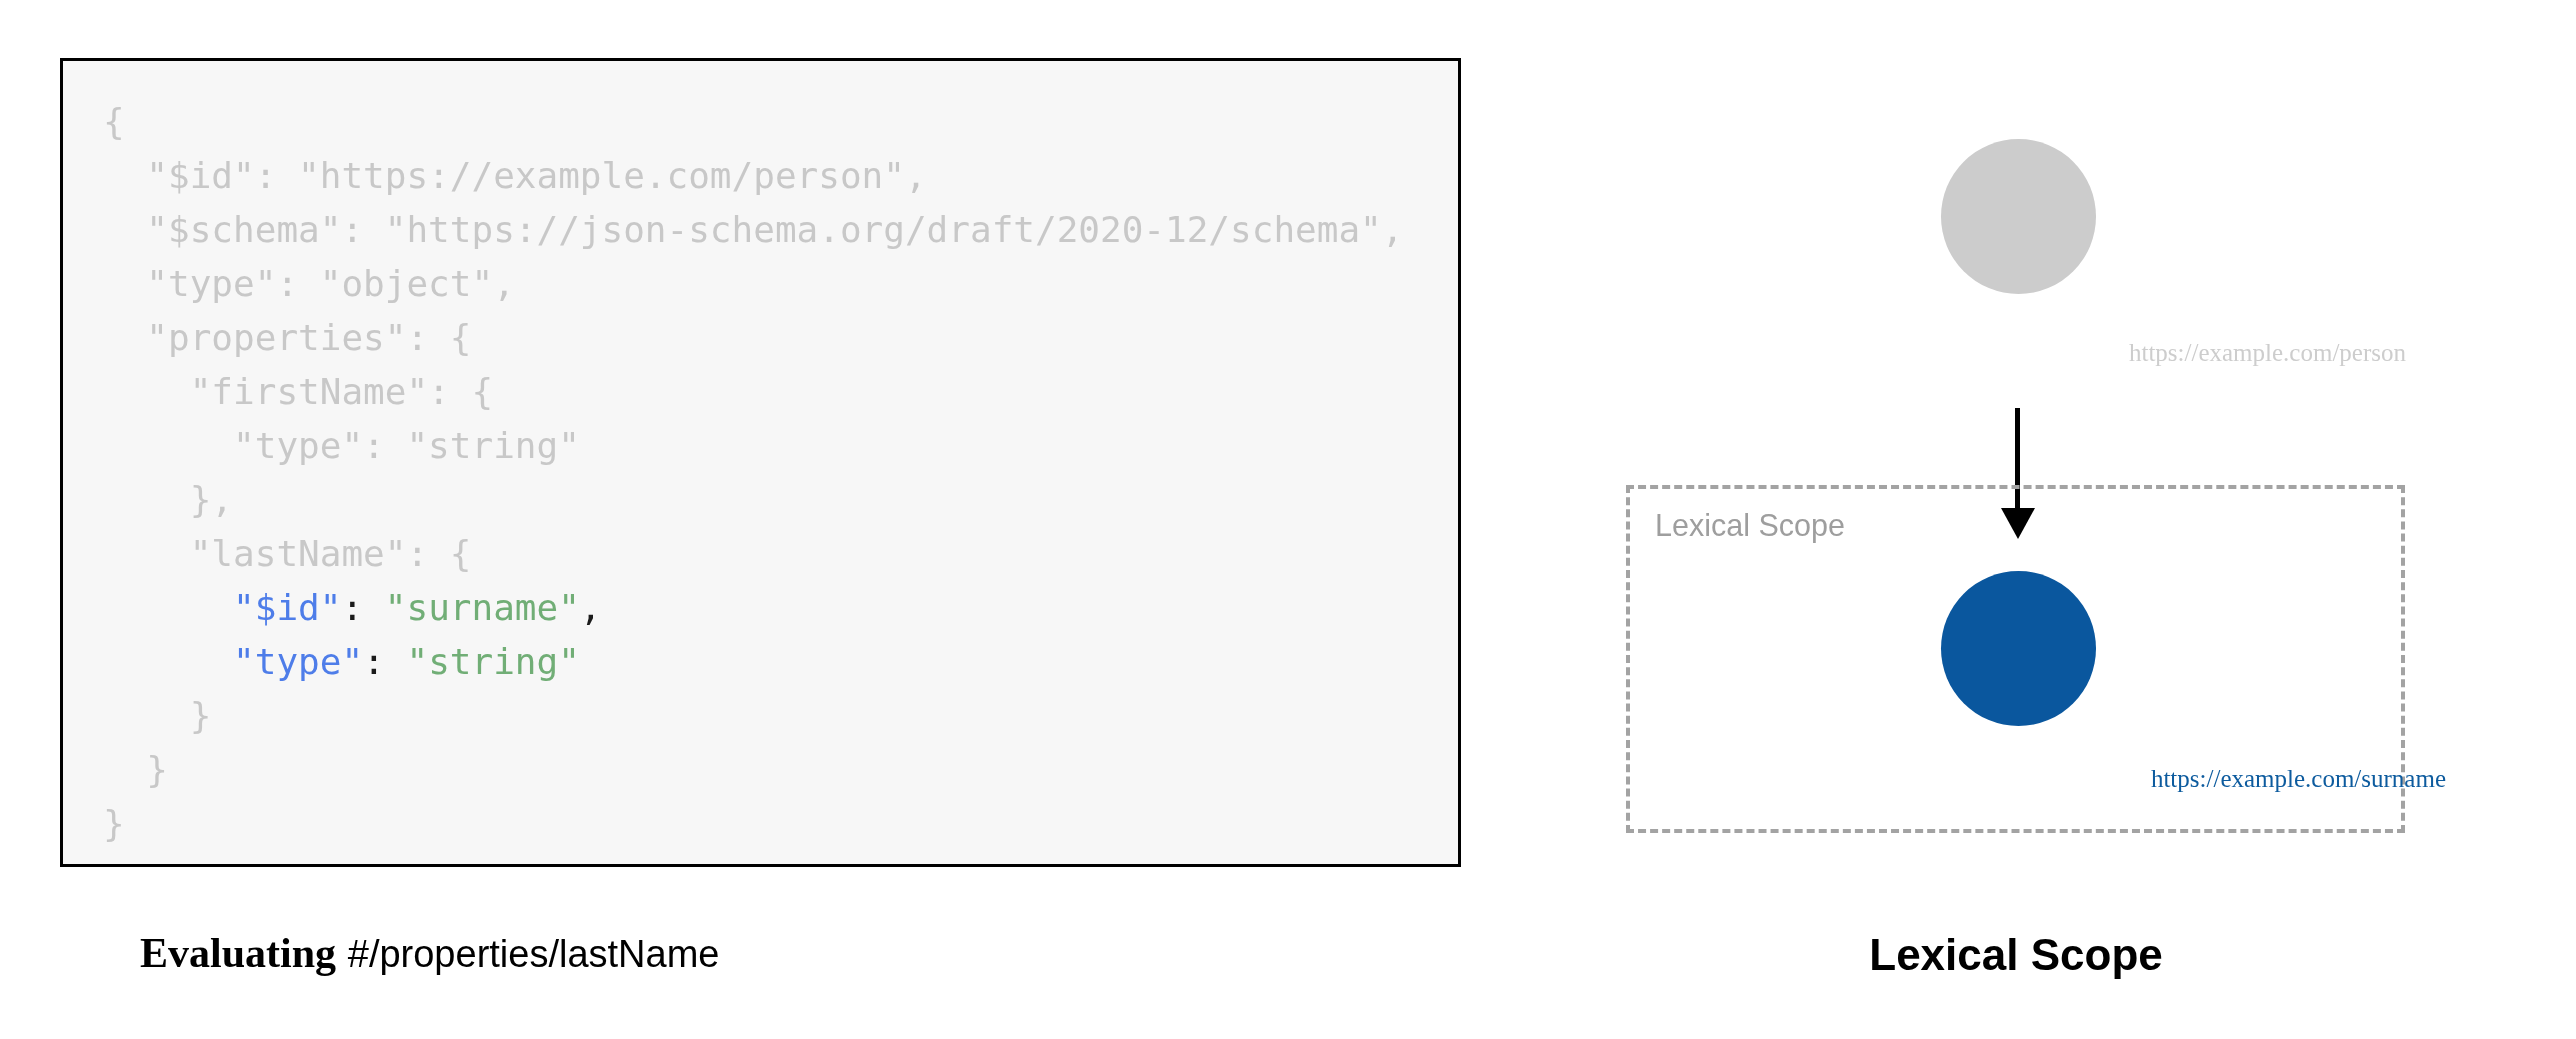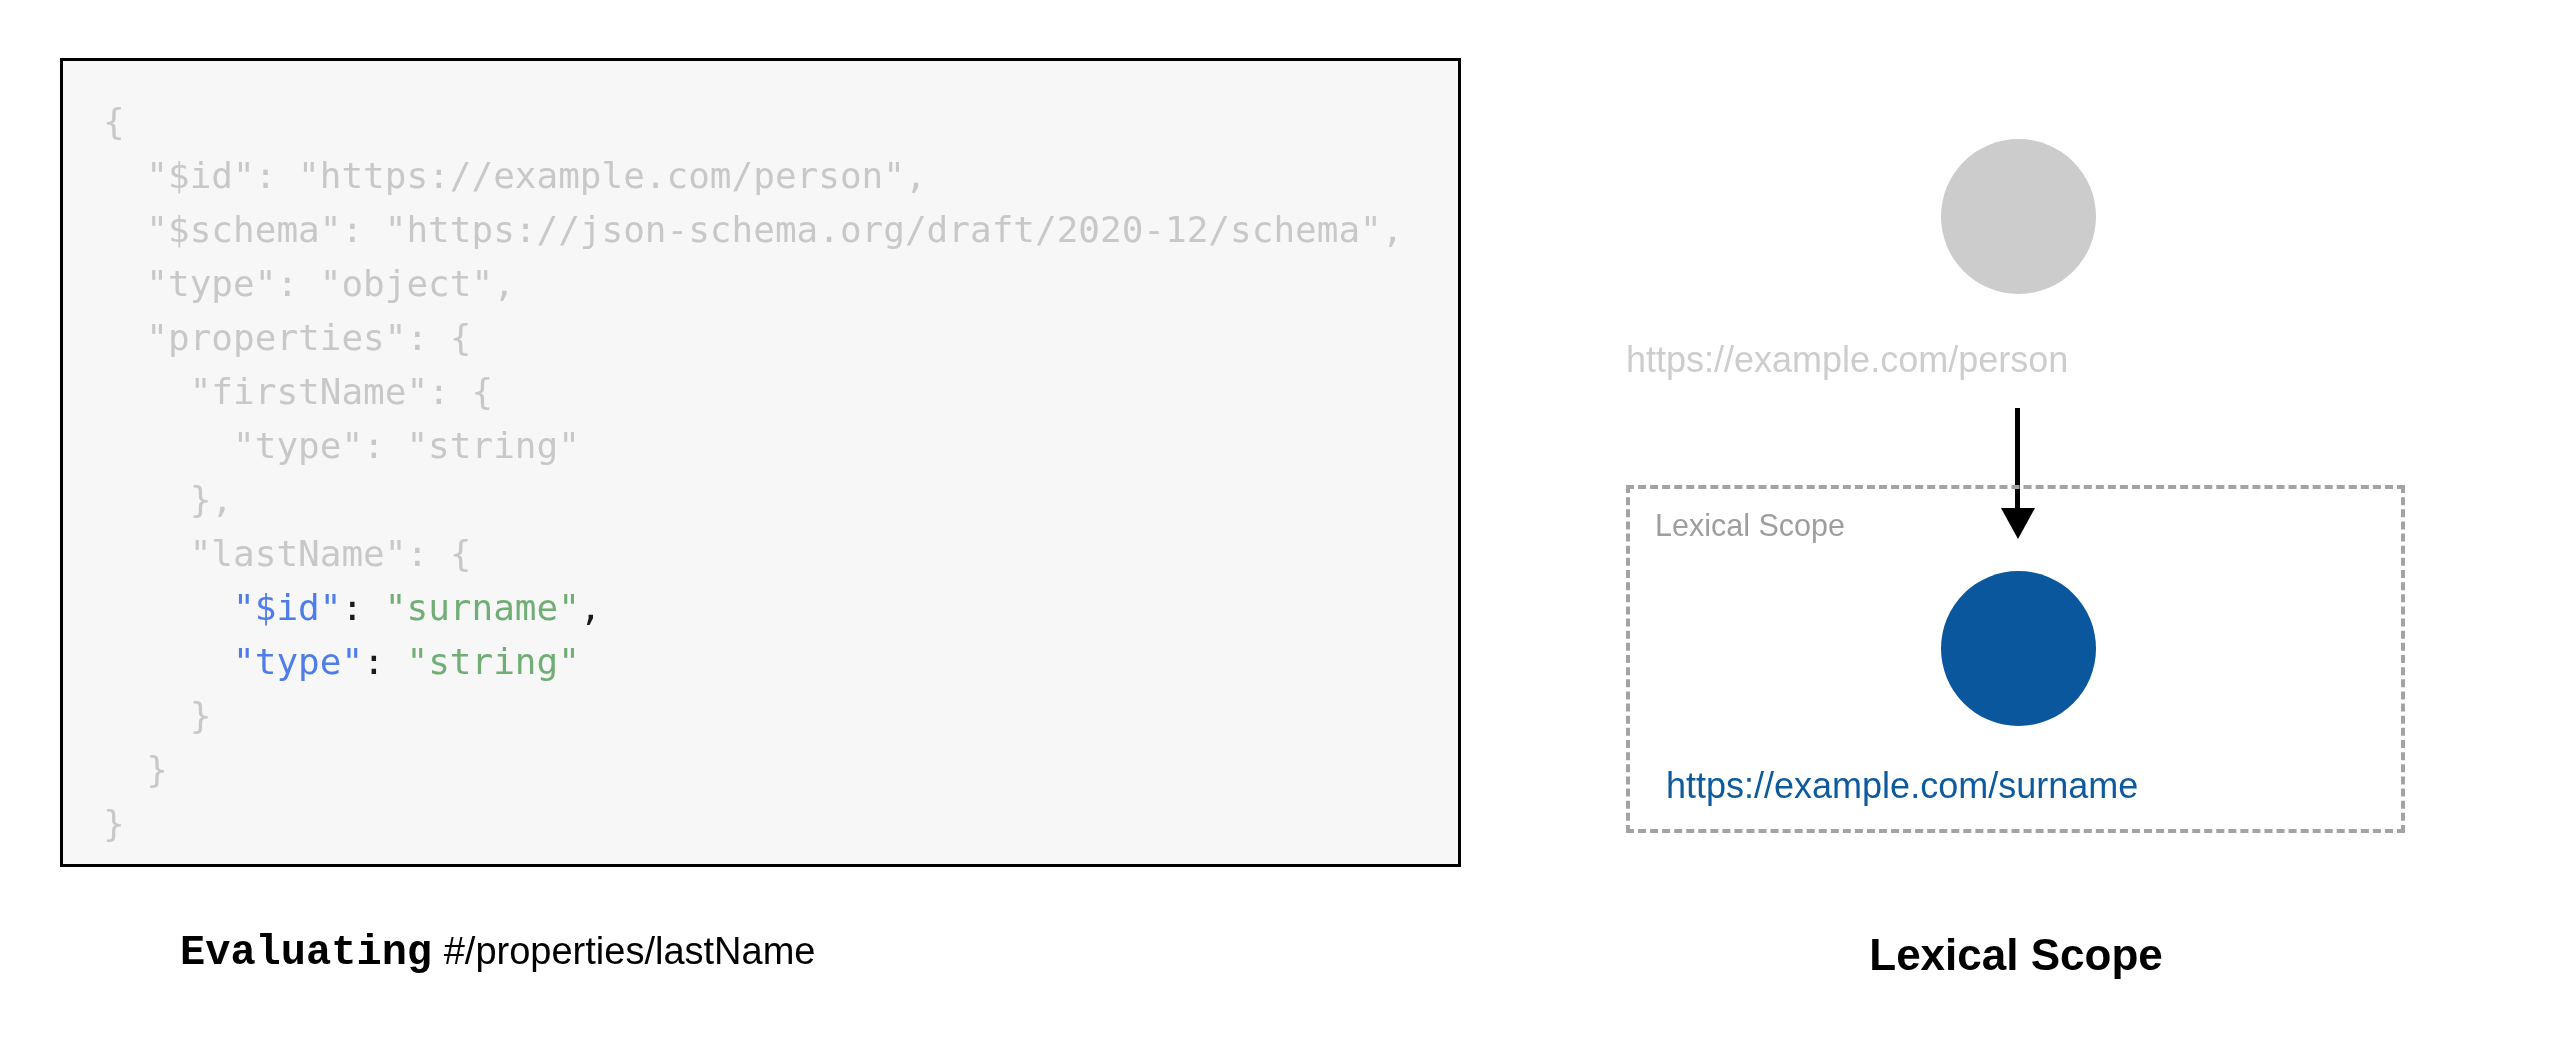--- a/index.html
+++ b/index.html
@@ -42,34 +42,34 @@
   .code-line{white-space:pre;}
   .c-gray{color:var(--code_gray);}
   .c-blue{color:var(--key_blue);}
   .c-green{color:var(--string_green);}
   .c-black{color:var(--punct_black);}
   
   .caption-left{
     position:absolute;left:140px;top:929px;
     color:var(--caption_black);white-space:nowrap;
   }
-  .cap-bold{font-weight:bold;font-size:42px;font-family:Liberation Mono, monospace;margin-left:40px;}
+  .cap-bold{font-weight:bold;font-size:42px;font-family:Liberation Serif, serif;}
   .cap-mono{font-size:38px;font-family:Liberation Sans, sans-serif;margin-left:11.7px;}
   .caption-right{
     position:absolute;left:1626px;top:930px;width:780px;
     text-align:center;font-weight:bold;font-size:44px;
     color:var(--caption_black);white-space:nowrap;
   }
   
   .circle{position:absolute;width:155px;height:155px;border-radius:50%;}
   .gray-circle{left:1941px;top:139px;background:var(--circle_gray);}
   .blue-circle{left:1941px;top:571px;background:var(--scope_blue);}
   .label{
-    position:absolute;left:1626px;width:780px;text-align:left;
-    font-family:Liberation Sans, sans-serif;font-size:36px;white-space:nowrap;
+    position:absolute;left:1626px;width:780px;text-align:right;
+    font-family:Liberation Serif, serif;font-size:25px;white-space:nowrap;
   }
   .gray-label{top:339px;color:var(--label_gray);}
   .blue-label{top:765px;color:var(--url_blue);padding-left:40px;}
   .arrow-line{
     position:absolute;left:2015px;top:408px;
     width:5.2px;height:105px;background:var(--arrow_black);
   }
   .arrow-head{
     position:absolute;left:2001px;top:508px;
     width:0;height:0;

